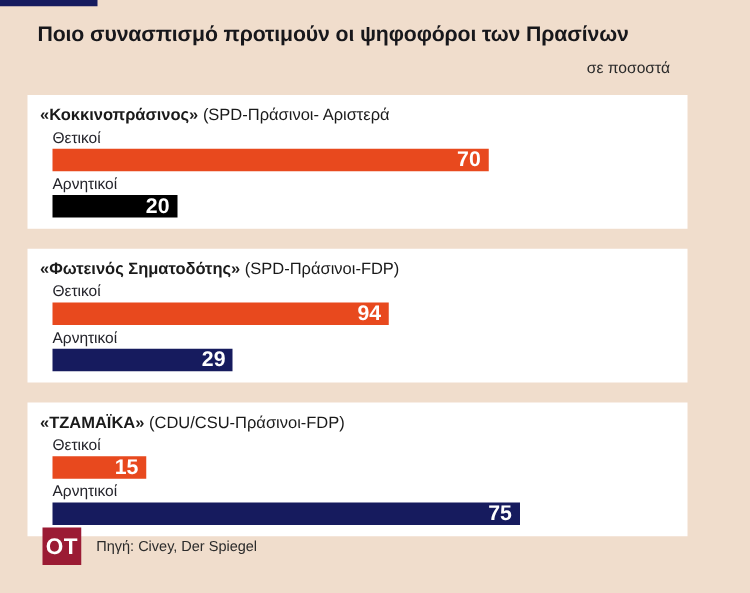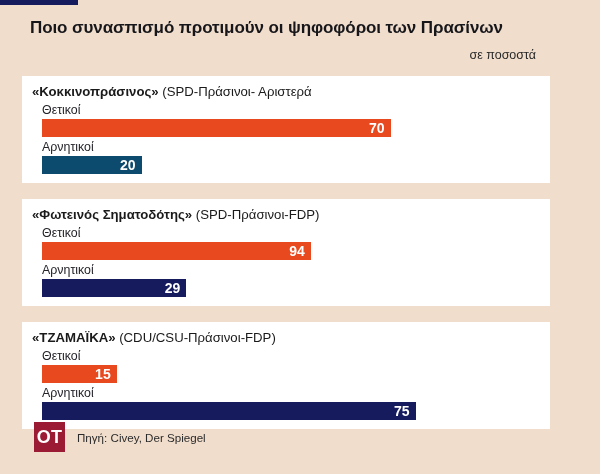--- a/index.html
+++ b/index.html
@@ -94,21 +94,21 @@
     margin-bottom: 2px;
   }
 
   .bar {
     height: 18px;
     display: flex;
     align-items: center;
     justify-content: flex-end;
     padding-right: 6px;
     color: #ffffff;
-    font-size: 14px;
+    font-size: 17px;
     font-weight: bold;
     min-width: 26px;
     text-align: right;
   }
 
   .bar.positive { background: #E8491E; }
   .bar.negative { background: #161B5E; }
 
   .footer {
     position: absolute;
@@ -159,21 +159,21 @@
       <div class="series-label">Θετικοί</div>
       <div class="bar-track">
         <div class="bar positive" style="width: 70%; background: rgb(232, 73, 30);">
           <span>70</span>
         </div>
       </div>
     </div>
     <div class="series">
       <div class="series-label">Αρνητικοί</div>
       <div class="bar-track">
-        <div class="bar negative" style="width: 20%; background: #0c4a6e;">
+        <div class="bar negative" style="width: 20%; background: #000000;">
           <span>20</span>
         </div>
       </div>
     </div>
   </div>
 
   <div class="card">
     <div class="group-title">
       <span class="strong">«Φωτεινός Σηματοδότης»</span><span> (SPD-Πράσινοι-FDP)</span>
     </div>

